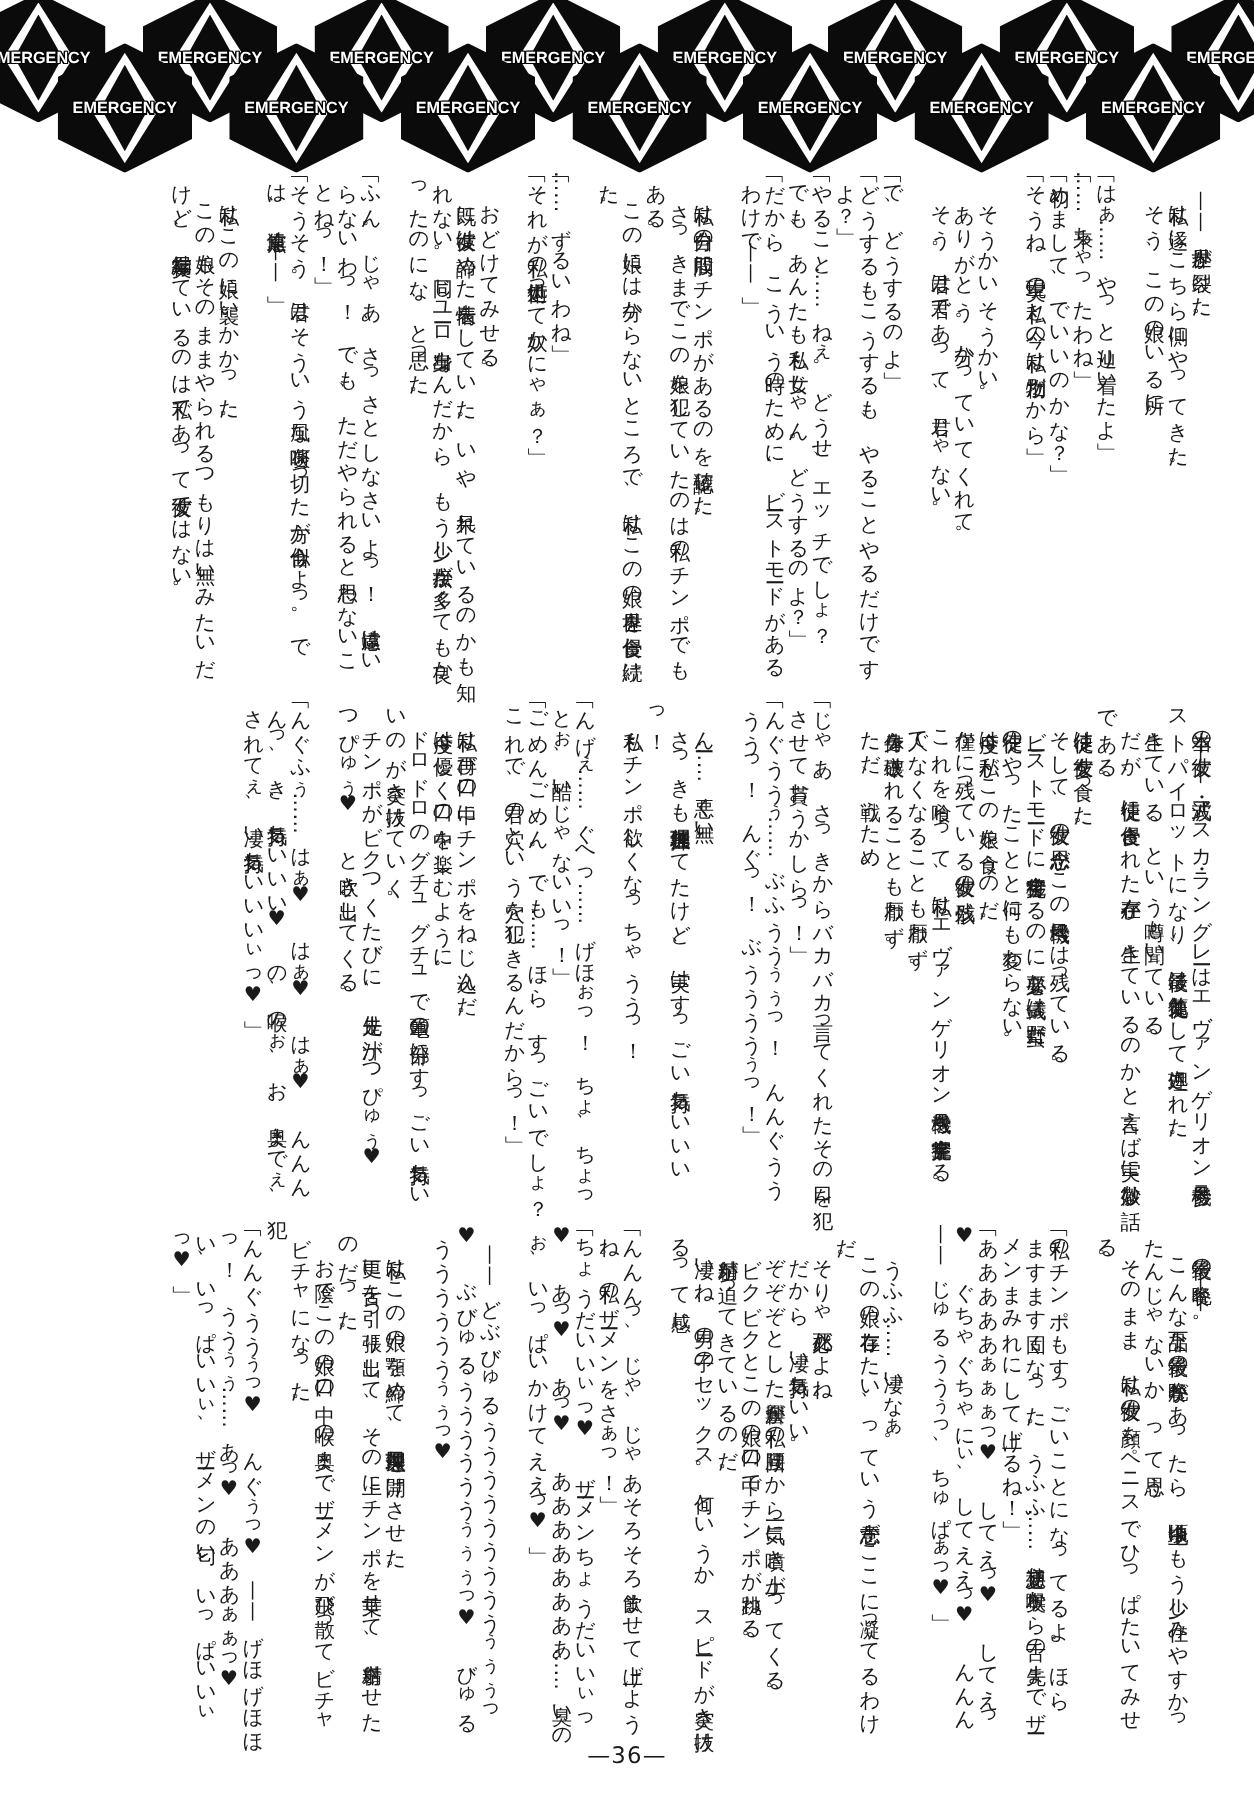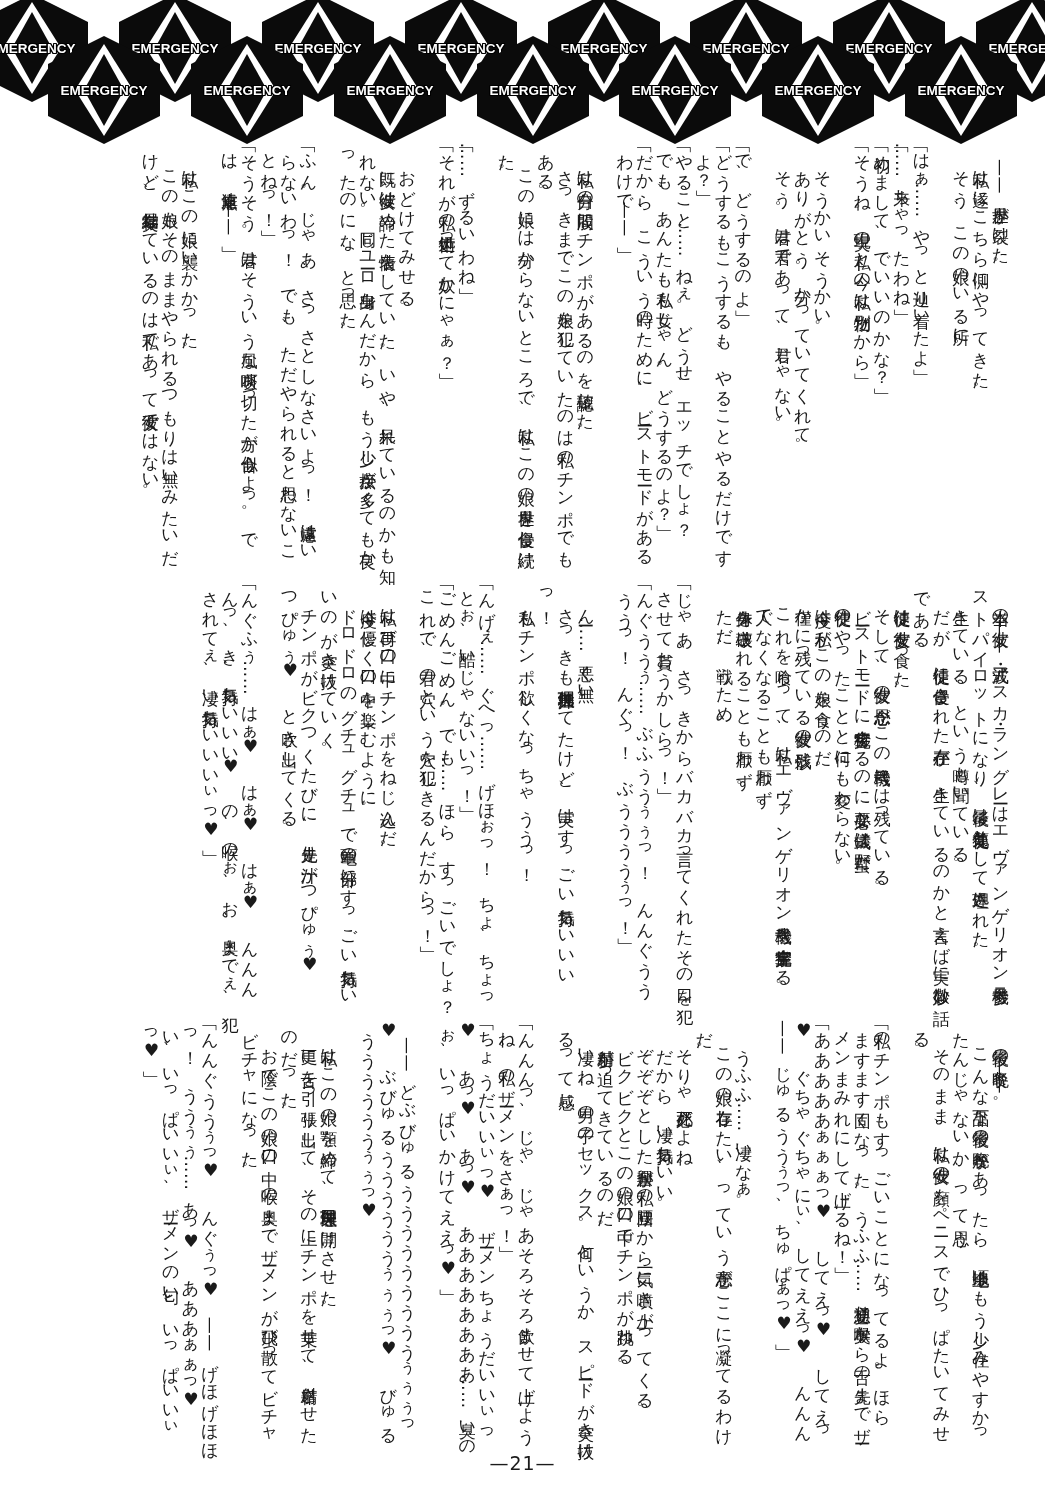--- a/index.html
+++ b/index.html
@@ -234,15 +234,15 @@
       <p class="gap"></p>
       <p class="indent">——どぶびゅるうううううううううぅぅぅっ♥　ぶびゅるううううううぅぅぅっ♥　びゅるううううううぅぅっ♥</p>
       <p class="gap"></p>
       <p class="indent">私はこの娘の顎を締めて、無理矢理口を開けさせた。</p>
       <p class="indent">更に舌を引っ張り出して、その上にチンポを乗せて、射精させたのだった。</p>
       <p class="indent">お陰でこの娘の口の中、喉の奥までザーメンが飛び散ってビチャビチャになった。</p>
       <p class="gap"></p>
       <p>「んんぐううぅっ♥　んぐぅっ♥　——げほげほほっ！　ううぅぅ……あっ♥　あああぁぁっ♥　い、いっぱいいぃ、ザーメンの匂い、いっぱいいぃっ♥」</p>
     </div>
 
-  <div id="footer">—21—</div>
+  <div id="footer">—36—</div>
 
 </div>
 
 </body></html>

